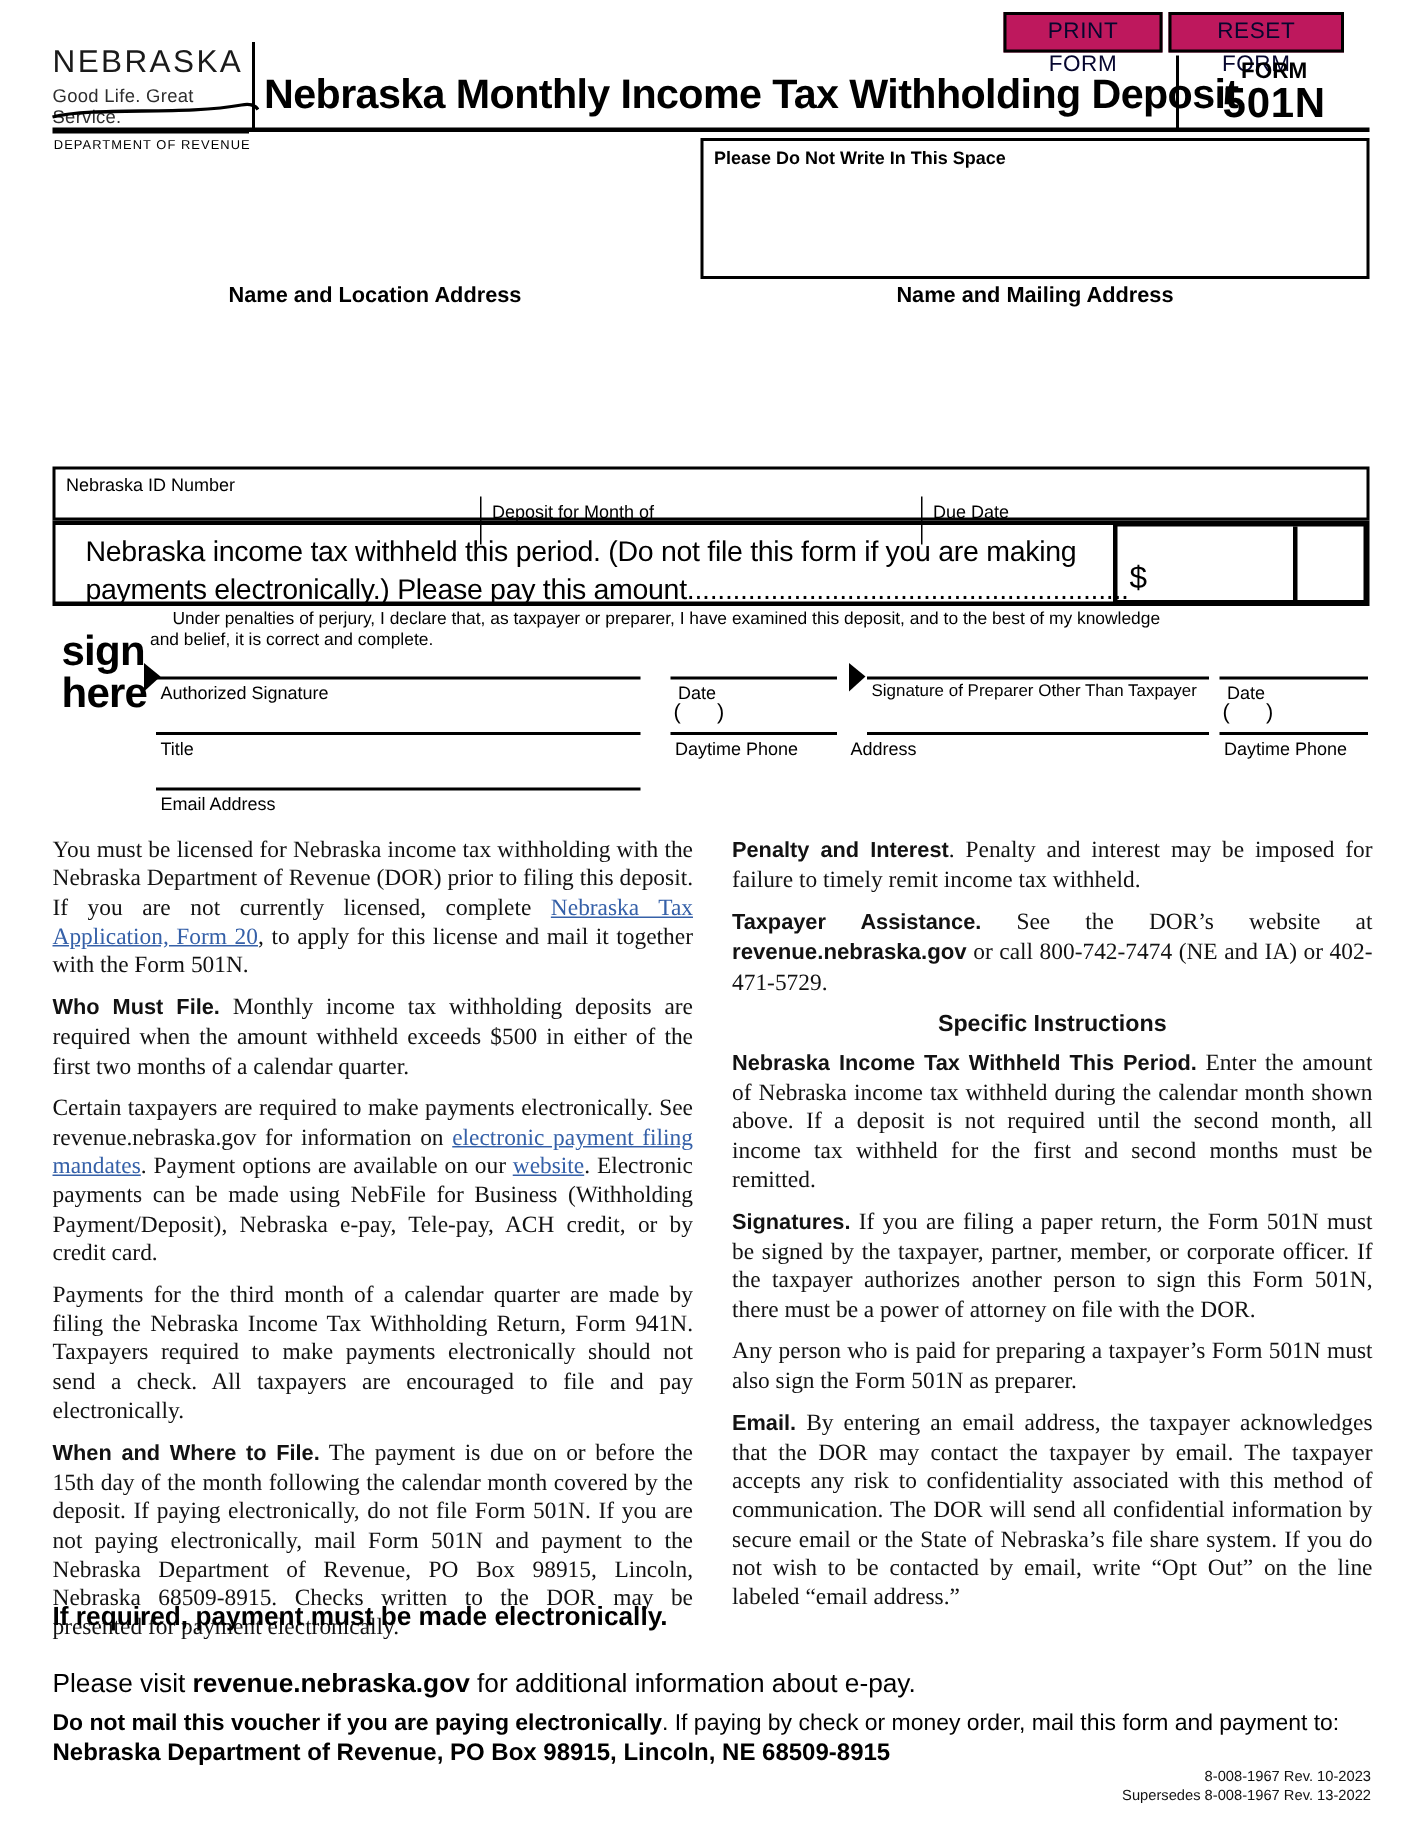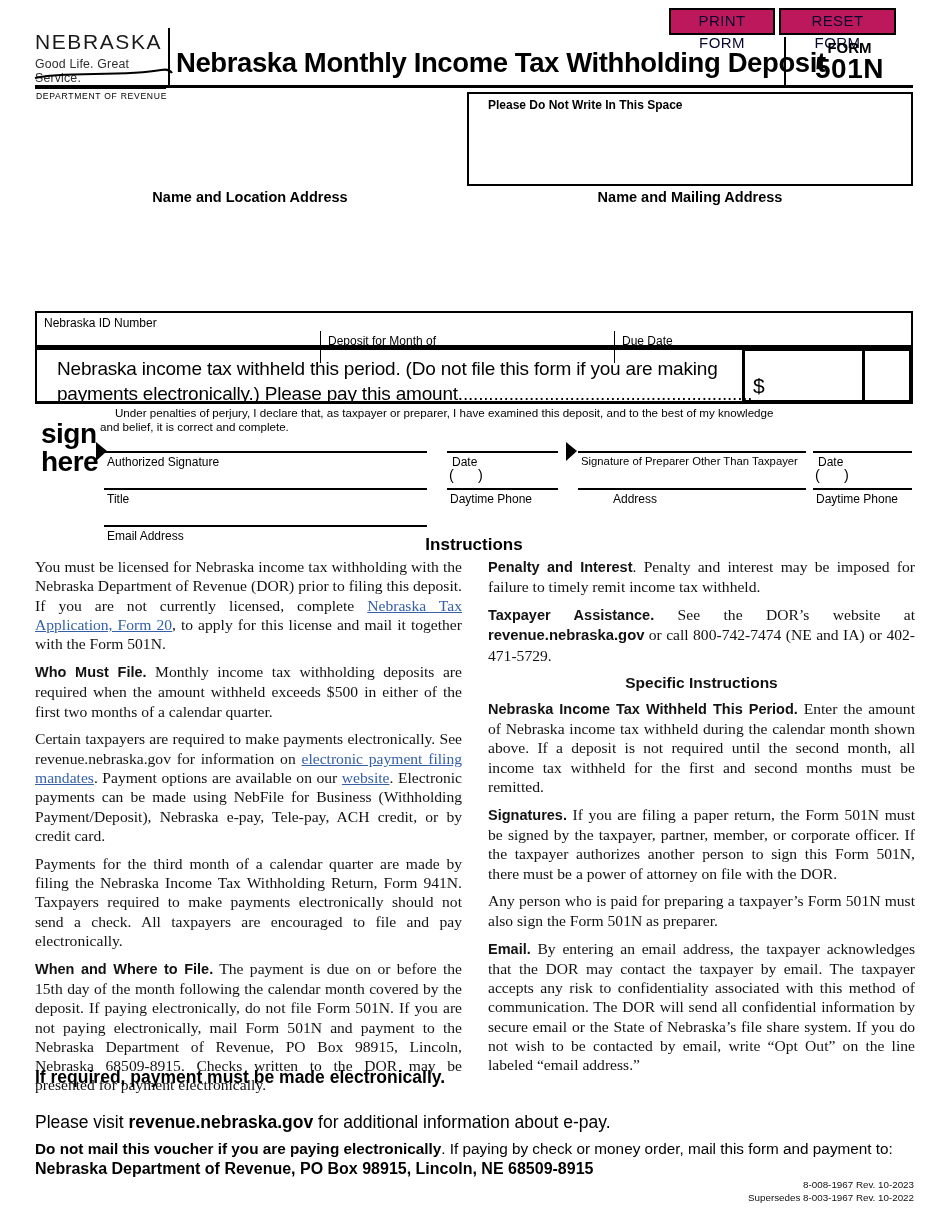--- a/index.html
+++ b/index.html
@@ -25,21 +25,21 @@
   .logo-dept { font-size:8.6px; font-weight:normal; letter-spacing:.7px; text-align:center; }
   .vline { position:absolute; width:2px; background:#000; }
   .hrule { position:absolute; height:2.5px; background:#000; }
   .title {
     position:absolute; left:176px; top:47px; width:606px; text-align:center;
     font-size:27.5px; font-weight:bold; letter-spacing:-.4px; white-space:nowrap;
   }
   .form-word { position:absolute; left:788px; top:39px; width:123px; text-align:center; font-weight:bold; font-size:15px; }
   .form-number { position:absolute; left:788px; top:53px; width:123px; text-align:center; font-weight:bold; font-size:28px; letter-spacing:.5px; }
   
-  .nowrite { position:absolute; left:467px; top:92px; width:446px; height:94px; border:2px solid #000;padding-left:12px; }
+  .nowrite { position:absolute; left:467px; top:92px; width:446px; height:94px; border:2px solid #000; }
   .nowrite-label { font-size:12px; font-weight:bold; padding:4px 7px; }
   .addr-label { position:absolute; top:189px; text-align:center; font-weight:bold; font-size:14.5px; }
   .addr-field { position:absolute; background:transparent; }
   
   .id-table { position:absolute; left:35px; top:311px; width:878px; height:36px; border:2px solid #000; display:flex; }
   .id-cell { height:100%; padding:3px 7px; font-size:12px; }
   .id-cell + .id-cell { border-left:1.5px solid #000;margin-top:18px; }
   
   .amount-row { position:absolute; left:35px; top:347px; width:878px; height:57px;
     border-top:3.5px solid #000; border-bottom:3.5px solid #000; border-left:2px solid #000; border-right:2px solid #000; }
@@ -150,28 +150,27 @@
   <div class="slabel-sm" style="left:581px; top:455px;">Signature of Preparer Other Than Taxpayer</div>
   <div class="sline" style="left:813px; top:451px; width:99px;"></div>
   <div class="slabel" style="left:818px; top:455px;">Date</div>
   <div class="parens" style="left:815px; top:467px;">(      )</div>
 
   <div class="sline" style="left:104px; top:488px; width:323px;"></div>
   <div class="slabel" style="left:107px; top:492px;">Title</div>
   <div class="sline" style="left:447px; top:488px; width:111px;"></div>
   <div class="slabel" style="left:450px; top:492px;">Daytime Phone</div>
   <div class="sline" style="left:578px; top:488px; width:228px;"></div>
-  <div class="slabel" style="left:613px; top:492px;">Address</div>
+  <div class="slabel" style="left:567px; top:492px;">Address</div>
   <div class="sline" style="left:813px; top:488px; width:99px;"></div>
   <div class="slabel" style="left:816px; top:492px;">Daytime Phone</div>
 
   <div class="sline" style="left:104px; top:525px; width:323px;"></div>
   <div class="slabel" style="left:107px; top:529px;">Email Address</div>
 
-  <div class="instr-heading">Instructions</div>
 
   <div class="col col-left">
     <p class="ipara"><span>You must be licensed for Nebraska income tax withholding with the Nebraska Department of Revenue (DOR) prior to filing this deposit. If you are not currently licensed, complete </span><a class="seg-link">Nebraska Tax Application, Form 20</a><span>, to apply for this license and mail it together with the Form 501N.</span></p>
     <p class="ipara"><span class="seg-head">Who Must File.</span><span> Monthly income tax withholding deposits are required when the amount withheld exceeds $500 in either of the first two months of a calendar quarter.</span></p>
     <p class="ipara"><span>Certain taxpayers are required to make payments electronically. See revenue.nebraska.gov for information on </span><a class="seg-link">electronic payment filing mandates</a><span>. Payment options are available on our </span><a class="seg-link">website</a><span>. Electronic payments can be made using NebFile for Business (Withholding Payment/Deposit), Nebraska e-pay, Tele-pay, ACH credit, or by credit card.</span></p>
     <p class="ipara"><span>Payments for the third month of a calendar quarter are made by filing the Nebraska Income Tax Withholding Return, Form 941N. Taxpayers required to make payments electronically should not send a check. All taxpayers are encouraged to file and pay electronically.</span></p>
     <p class="ipara"><span class="seg-head">When and Where to File.</span><span> The payment is due on or before the 15th day of the month following the calendar month covered by the deposit. If paying electronically, do not file Form 501N. If you are not paying electronically, mail Form 501N and payment to the Nebraska Department of Revenue, PO Box 98915, Lincoln, Nebraska 68509-8915. Checks written to the DOR may be presented for payment electronically.</span></p>
   </div>
 
   <div class="col col-right">
@@ -185,16 +184,16 @@
   </div>
 
   <div class="foot-center f-bold17" style="top:1067px;">If required, payment must be made electronically.</div>
   <div class="foot-center f-reg17" style="top:1112px;"><span>Please visit </span><span class="seg-strong">revenue.nebraska.gov</span><span> for additional information about e-pay.</span></div>
 
   <div class="foot-center f-15" style="top:1140px;"><span class="seg-strong">Do not mail this voucher if you are paying electronically</span><span>. If paying by check or money order, mail this form and payment to:</span></div>
   <div class="foot-center f-bold16" style="top:1160px;">Nebraska Department of Revenue, PO Box 98915, Lincoln, NE 68509-8915</div>
 
   <div class="rev-block">
     <div>8-008-1967 Rev. 10-2023</div>
-    <div>Supersedes 8-003-1967 Rev. 10-2022</div>
+    <div>Supersedes 8-008-1967 Rev. 13-2022</div>
   </div>
 
 </div>
 
 </body></html>

